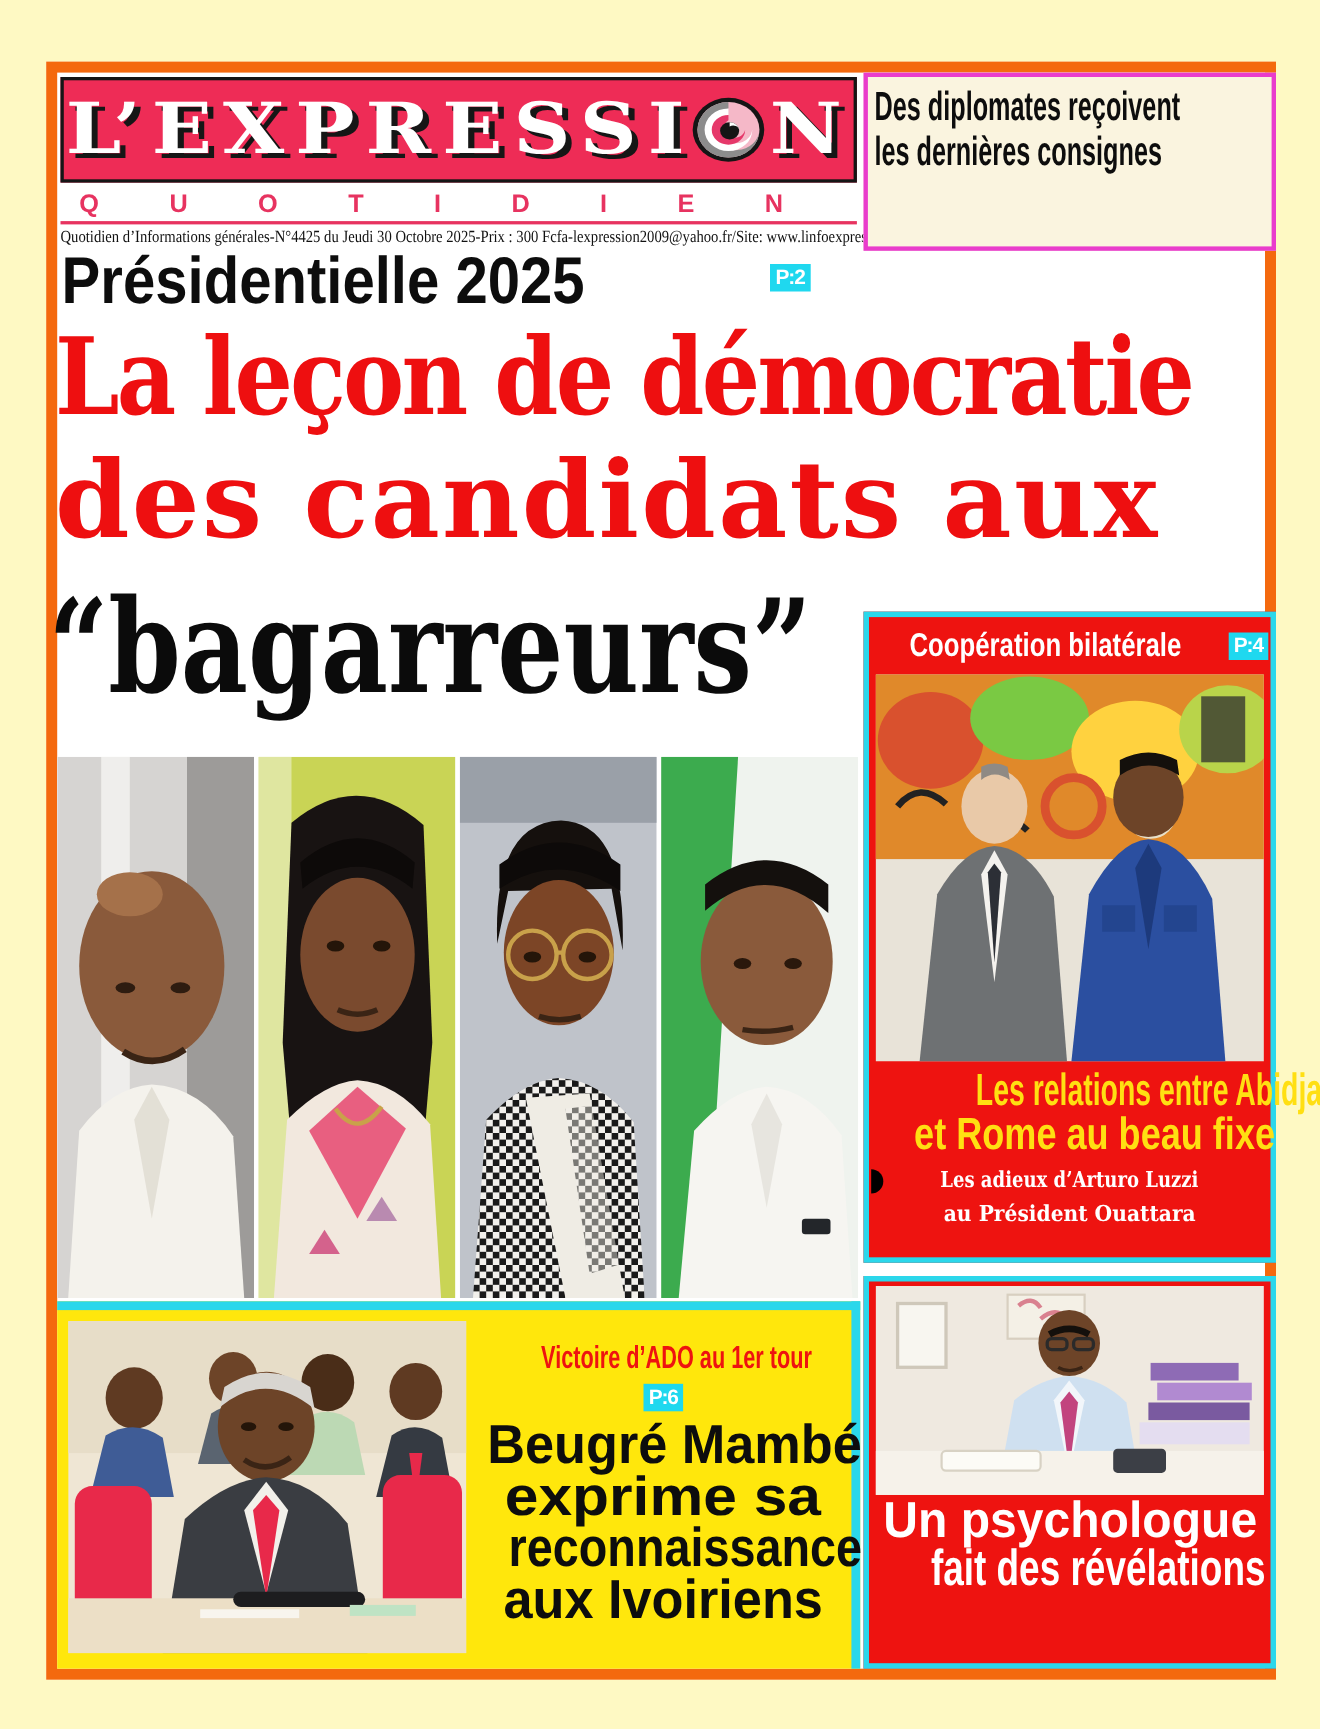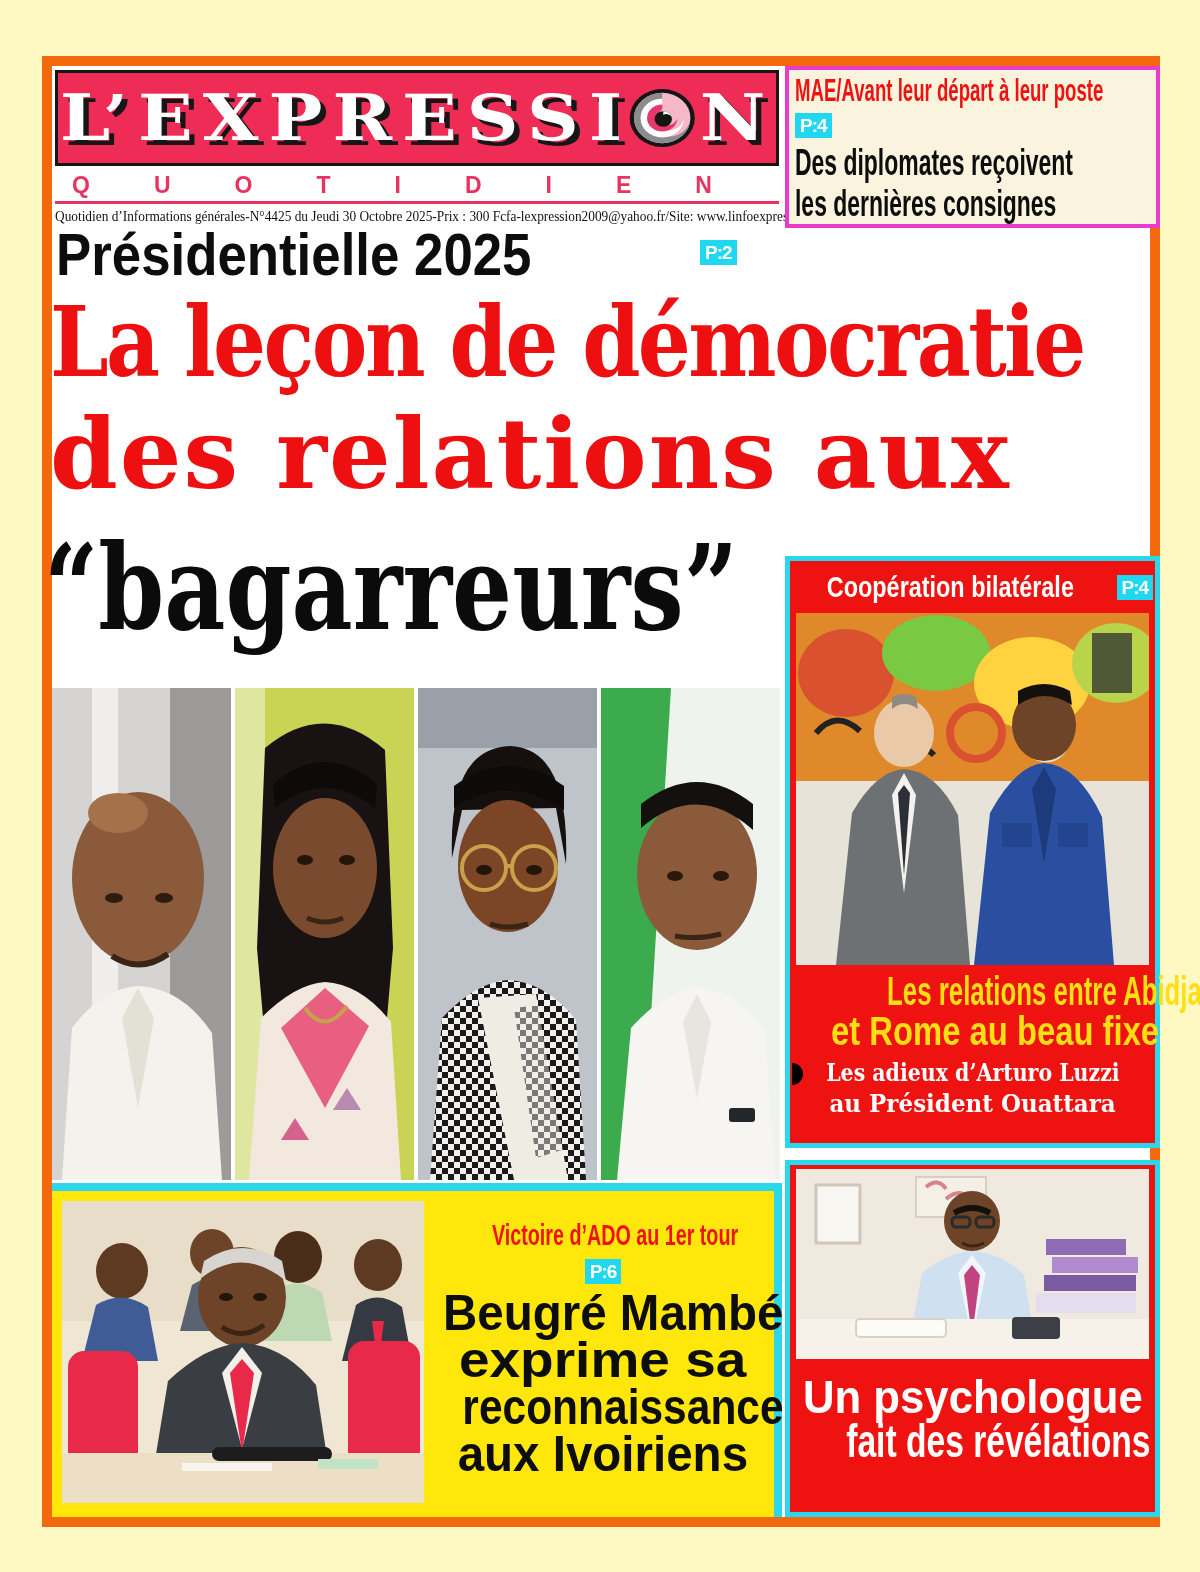--- a/index.html
+++ b/index.html
@@ -43,26 +43,26 @@
   .strip svg{display:block;}
   
   .r-box{position:absolute;left:785px;width:375px;background:#ee1310;border:5px solid #2bd7eb;box-sizing:border-box;}
   .boxA{top:556px;height:592px;}
   .boxB{top:1160px;height:357px;}
   .r-header{height:52px;display:flex;align-items:center;justify-content:center;gap:8px;}
   .r-kicker{color:#ffffff;font-weight:bold;font-size:30px;}
   .r-photo{display:block;margin:0 auto;}
   .yellow-head{text-align:center;color:#ffdf12;font-weight:bold;font-size:41px;line-height:40px;margin-top:6px;}
   .white-serif{position:relative;text-align:center;color:#ffffff;font-family:"DejaVu Serif",serif;
-               font-weight:bold;font-size:25px;line-height:31px;margin-top:6px;}
+               font-weight:bold;font-size:20px;line-height:31px;margin-top:6px;}
   .bullet{position:absolute;left:2px;top:6px;width:11px;height:22px;background:#000;
           border-radius:0 11px 11px 0;}
   .b-kicker{position:relative;text-align:center;color:#ffdf12;font-weight:bold;font-size:27px;line-height:27px;padding-top:5px;}
   .b-badge{position:absolute;right:8px;top:14px;}
-  .white-head{text-align:center;color:#ffffff;font-weight:bold;font-size:46px;line-height:44px;margin-top:16px;}
+  .white-head{text-align:center;color:#ffffff;font-weight:bold;font-size:46px;line-height:44px;margin-top:0;}
   
   .bl-box{position:absolute;left:52px;top:1183px;width:730px;height:334px;background:#ffe70c;
           border-top:8px solid #2bd7eb;border-right:8px solid #2bd7eb;box-sizing:border-box;}
   .bl-photo{position:absolute;left:10px;top:10px;}
   .bl-text{position:absolute;left:382px;top:6px;width:338px;text-align:center;}
   .bl-kicker{color:#ee1310;font-weight:bold;font-size:29px;line-height:34px;margin-top:21px;}
   .bl-head{color:#0d0d0d;font-weight:bold;font-size:50px;line-height:47px;margin-top:4px;}
 </style>
 </head>
 <body>
@@ -86,38 +86,34 @@
         <span class="logo-txt">N</span>
       </div>
     </div>
     <div class="quotidien">QUOTIDIEN</div>
     <div class="info-line">
       <span class="cxl" style="--sx:.86">Quotidien d’Informations générales-N°4425 du Jeudi 30 Octobre 2025-Prix : 300 Fcfa-lexpression2009@yahoo.fr/Site: www.linfoexpress.com</span>
     </div>
   </div>
 
   <div class="tr-box">
-    <div class="tr-kicker">
-      <span class="cxl" style="--sx:.6">MAE/Avant leur départ à leur poste</span>
-      <span class="badge">P:4</span>
-    </div>
     <div class="tr-head">
       <span class="cxl" style="--sx:.62">Des diplomates reçoivent</span><br>
       <span class="cxl" style="--sx:.62">les dernières consignes</span>
     </div>
   </div>
 
   <div class="lead-kicker">
     <span class="cxl" style="--sx:.88">Présidentielle 2025</span>
   </div>
   <span class="lead-badge badge">P:2</span>
 
   <div class="red-head">
     <span class="red-line"><span class="cxl" style="--sx:.86">La leçon de démocratie</span></span>
-    <span class="red-line"><span class="cxl" style="--sx:1.0;letter-spacing:2px">des relations aux</span></span>
+    <span class="red-line"><span class="cxl" style="--sx:1.0;letter-spacing:2px">des candidats aux</span></span>
   </div>
   <div class="black-head">
     <span class="cxl" style="--sx:.8">“bagarreurs”</span>
   </div>
 
   <div class="strip">
     <svg width="179" height="492" viewBox="0 0 179 492">
       <rect width="179" height="492" fill="#d6d4d2"></rect>
       <rect x="118" width="61" height="492" fill="#9d9b99"></rect>
       <rect x="40" width="26" height="492" fill="#efeeec"></rect>

